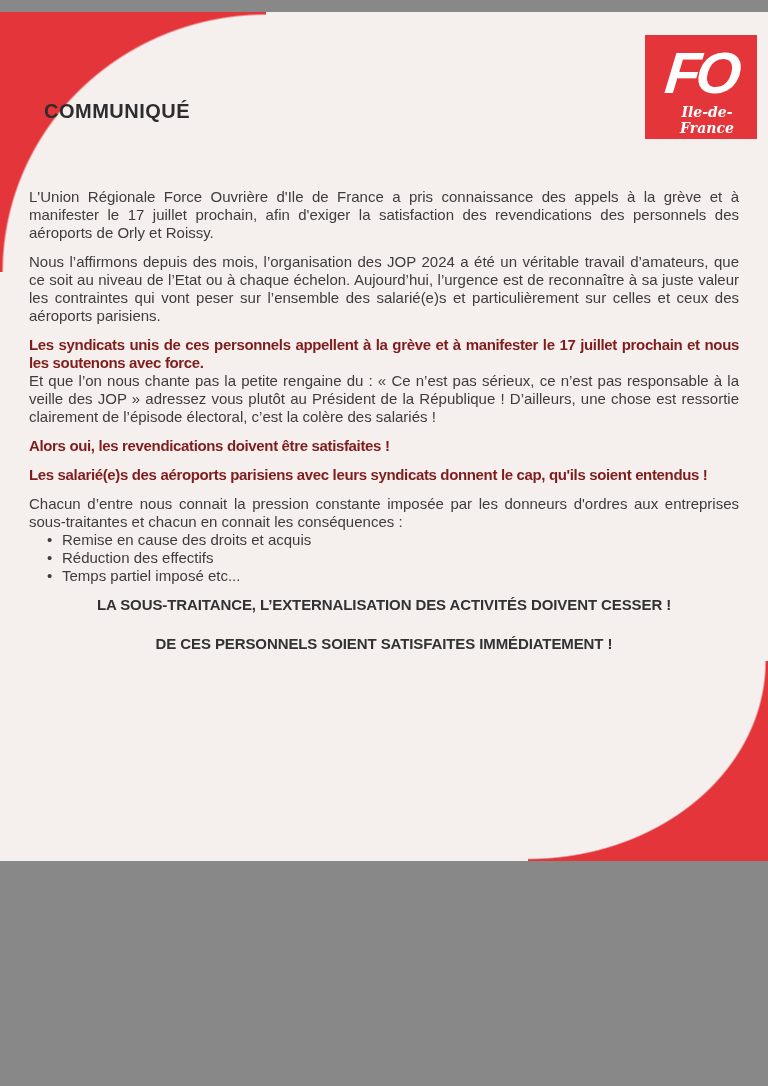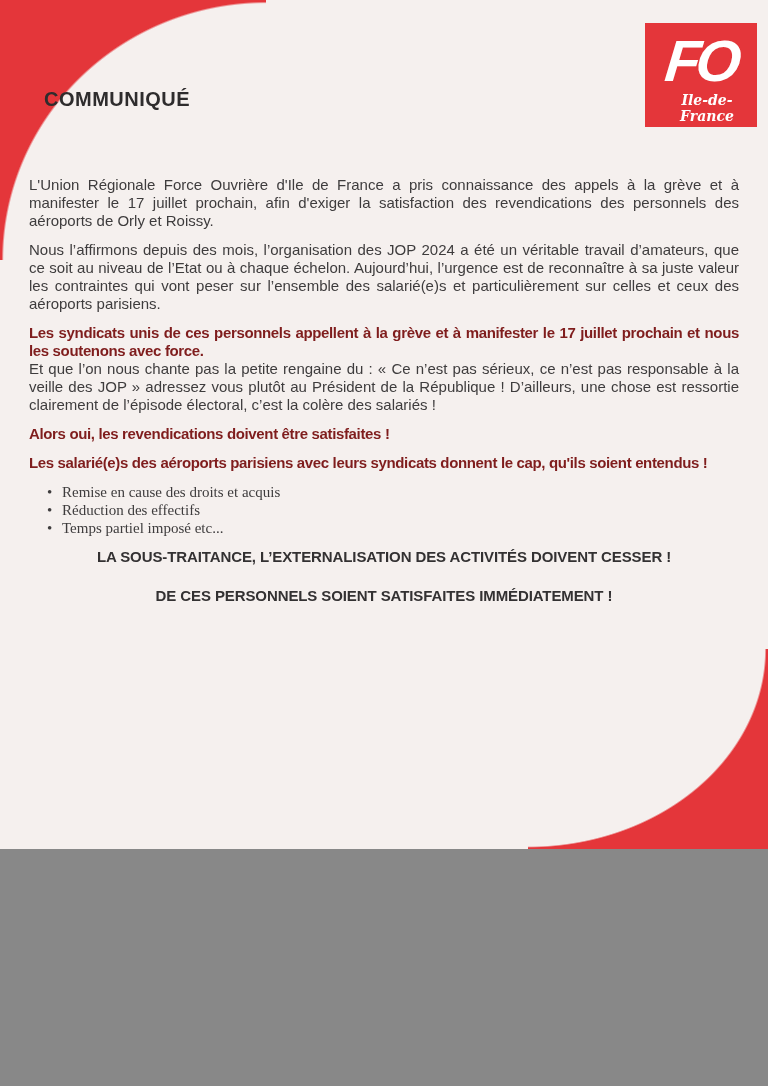--- a/index.html
+++ b/index.html
@@ -1,20 +1,20 @@
 <!DOCTYPE html>
 <html lang="fr"><head>
 <meta charset="utf-8">
 <style>
   html, body { margin: 0; padding: 0; background: #888; }
   .page {
     position: relative;
     width: 768px;
     height: 849px;
-    margin: 0 auto;
+    margin: 12px auto;
     background: #f5f0ee;
     overflow: hidden;
     font-family: "Liberation Sans", sans-serif;
     color: #3e3c3d;
   }
 
   
   .corner-tl {
     position: absolute; top: 0; left: 0;
     width: 266px; height: 260px;
@@ -66,21 +66,21 @@
     text-align: justify;
   }
   .para { margin: 0 0 11px 0; }
   .para.bold-para {
     font-weight: 700;
     color: #7f1d1d;
     letter-spacing: -0.35px;
   }
   .no-gap-bottom { margin-bottom: 0; }
 
-  .bullet-list { list-style: none; margin: 0 0 6px 0; padding: 0 0 0 18px; font-family: Liberation Serif, serif; }
+  .bullet-list { list-style: none; margin: 0 0 6px 0; padding: 0 0 0 18px; }
   .bullet-list li { position: relative; padding-left: 15px; text-align: left; }
   .bullet-list li::before {
     content: "\2022";
     position: absolute; left: 0; top: 0;
     font-size: 15px; color: #3e3c3d;
   }
 
   .slogan {
     margin: 11px 0 0 0;
     text-align: center;
@@ -134,20 +134,21 @@
 
     <p class="para">Nous l’affirmons depuis des mois, l’organisation des JOP 2024 a été un véritable travail d’amateurs, que ce soit au niveau de l’Etat ou à chaque échelon. Aujourd’hui, l’urgence est de reconnaître à sa juste valeur les contraintes qui vont peser sur l’ensemble des salarié(e)s et particulièrement sur celles et ceux des aéroports parisiens.</p>
 
     <p class="para bold-para no-gap-bottom">Les syndicats unis de ces personnels appellent à la grève et à manifester le 17 juillet prochain et nous les soutenons avec force.</p>
     <p class="para">Et que l’on nous chante pas la petite rengaine du : « Ce n’est pas sérieux, ce n’est pas responsable à la veille des JOP » adressez vous plutôt au Président de la République ! D’ailleurs, une chose est ressortie clairement de l’épisode électoral, c’est la colère des salariés !</p>
 
     <p class="para bold-para">Alors oui, les revendications doivent être satisfaites !</p>
 
     <p class="para bold-para">Les salarié(e)s des aéroports parisiens avec leurs syndicats donnent le cap, qu'ils soient entendus !</p>
 
+    <p class="para no-gap-bottom">Chacun d’entre nous connait la pression constante imposée par les donneurs d'ordres aux entreprises sous-traitantes et chacun en connait les conséquences :</p>
 
     <ul class="bullet-list">
       <li>Remise en cause des droits et acquis</li>
       <li>Réduction des effectifs</li>
       <li>Temps partiel imposé etc...</li>
     </ul>
 
     <p class="slogan">LA SOUS-TRAITANCE, L’EXTERNALISATION DES ACTIVITÉS DOIVENT CESSER !</p>
 
     <p class="slogan slogan-second">

